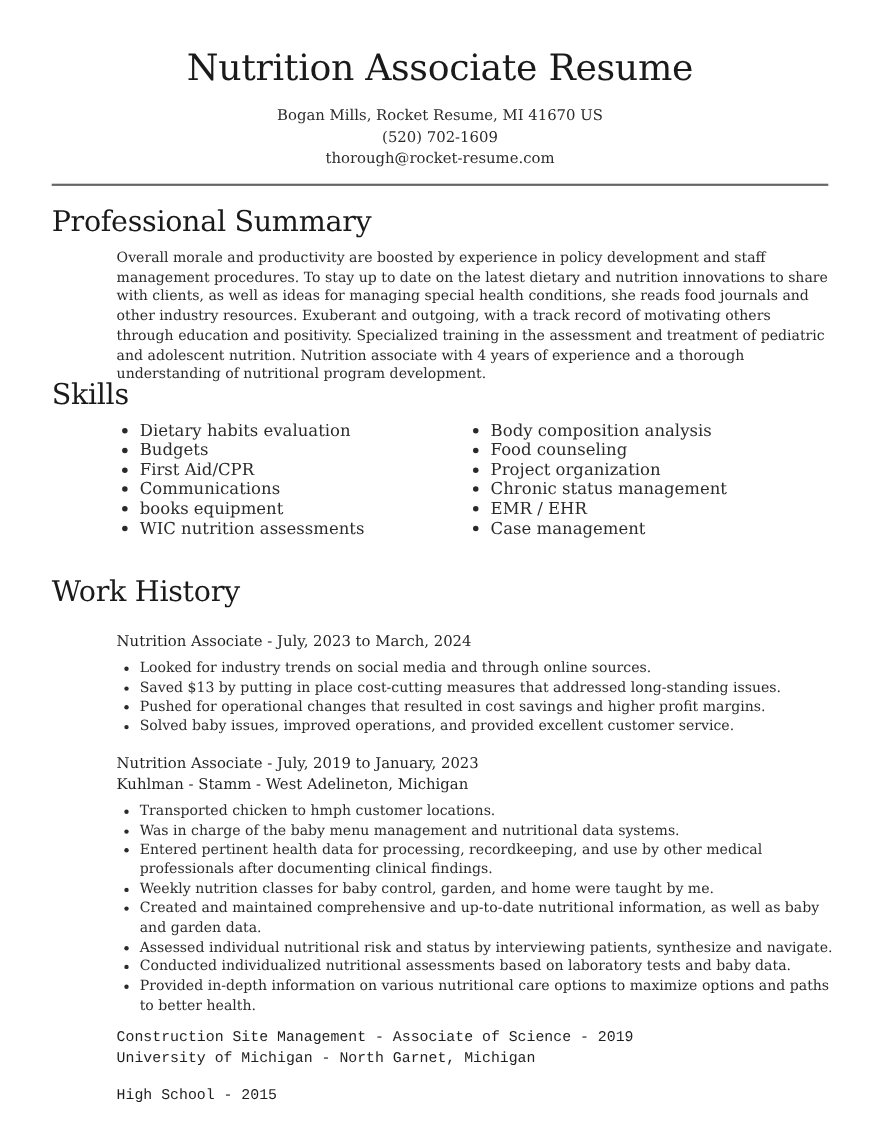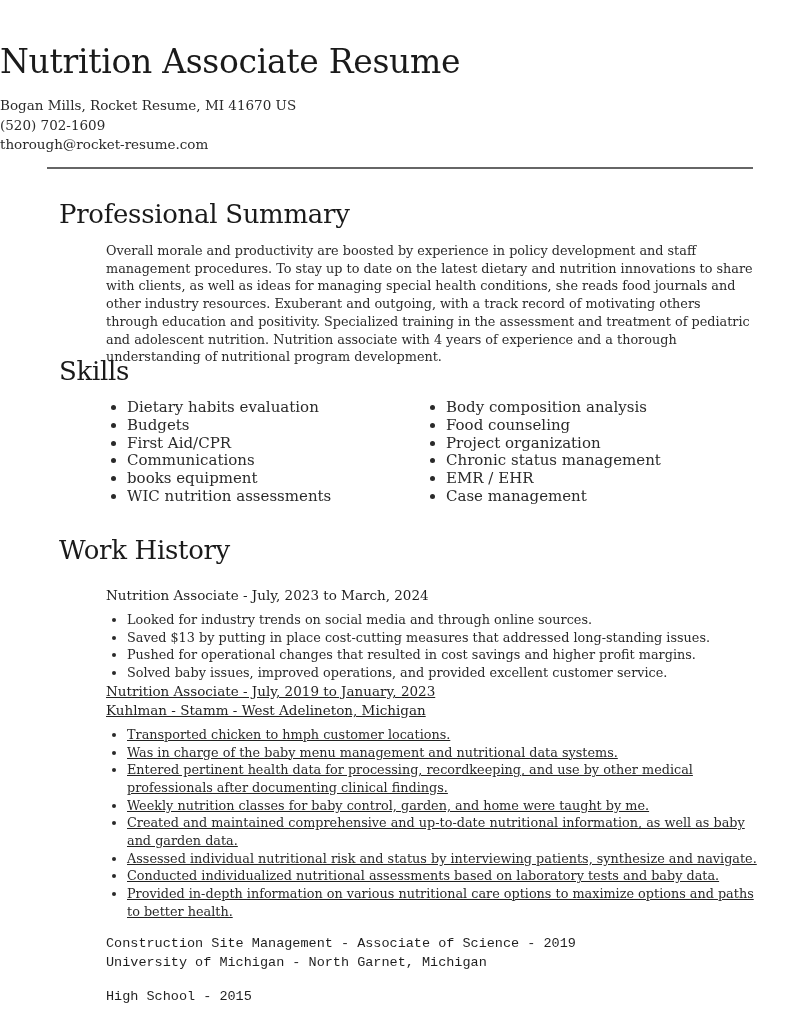--- a/index.html
+++ b/index.html
@@ -13,20 +13,21 @@
       overflow: hidden;
       font-family: "DejaVu Serif", "Liberation Serif", serif;
       color: #222222;
     }
     .page {
       position: relative;
       width: 800px;
       height: 1035px;
     }
     .header {
+      text-align: center;
       padding-top: 40px;
     }
     .title {
       font-size: 33px;
       font-weight: normal;
       color: #1a1a1a;
       margin: 0;
       line-height: 44px;
       letter-spacing: -0.3px;
     }
@@ -47,21 +48,21 @@
     }
     .section {
       position: absolute;
       left: 47px;
       width: 710px;
     }
     .section-title {
       font-size: 26px;
       font-weight: normal;
       color: #1a1a1a;
-      margin: 12px;
+      margin: 0;
       line-height: 32px;
       letter-spacing: -0.3px;
     }
     .indent {
       margin-left: 59px;
     }
     .summary-text {
       font-size: 12.8px;
       line-height: 17.7px;
       color: #2a2a2a;
@@ -152,21 +153,21 @@
     <div class="indent" style="margin-top:20px;">
       <div class="job-head">Nutrition Associate - July, 2023 to March, 2024</div>
       <ul class="bullets">
         <li>Looked for industry trends on social media and through online sources.</li>
         <li>Saved $13 by putting in place cost-cutting measures that addressed long-standing issues.</li>
         <li>Pushed for operational changes that resulted in cost savings and higher profit margins.</li>
         <li>Solved baby issues, improved operations, and provided excellent customer service.</li>
       </ul>
     </div>
 
-    <div class="indent" style="text-decoration:underline;">
+    <div class="indent" style="margin-top:15px;">
       <div class="job-head">Nutrition Associate - July, 2019 to January, 2023</div>
       <div class="job-head">Kuhlman - Stamm - West Adelineton, Michigan</div>
       <ul class="bullets">
         <li>Transported chicken to hmph customer locations.</li>
         <li>Was in charge of the baby menu management and nutritional data systems.</li>
         <li>Entered pertinent health data for processing, recordkeeping, and use by other medical professionals after documenting clinical findings.</li>
         <li>Weekly nutrition classes for baby control, garden, and home were taught by me.</li>
         <li>Created and maintained comprehensive and up-to-date nutritional information, as well as baby and garden data.</li>
         <li>Assessed individual nutritional risk and status by interviewing patients, synthesize and navigate.</li>
         <li>Conducted individualized nutritional assessments based on laboratory tests and baby data.</li>

